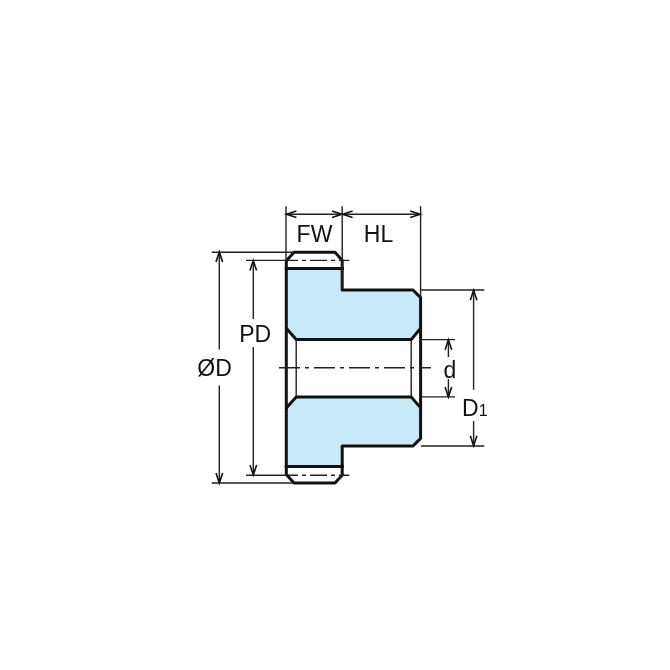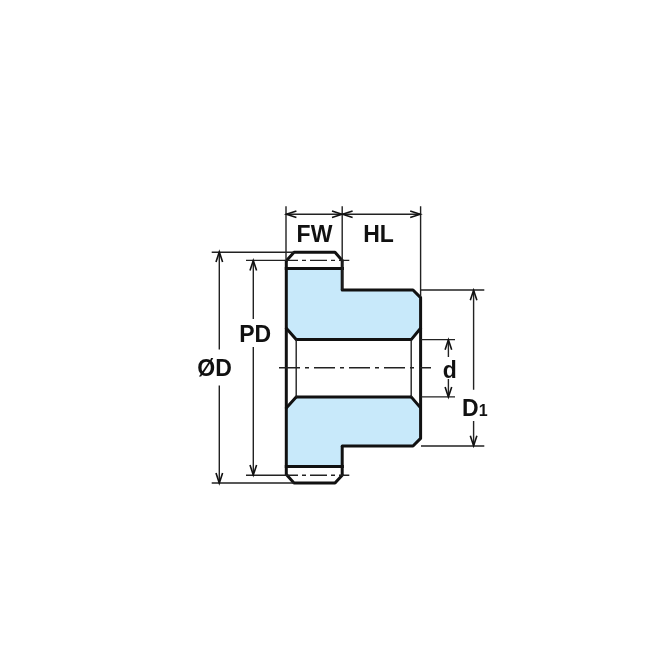--- a/index.html
+++ b/index.html
@@ -1,16 +1,16 @@
 <!DOCTYPE html>
 <html><head>
 <meta charset="utf-8">
 <style>
   html,body{margin:0;padding:0;background:#ffffff;}
-  .page{width:670px;height:647px;position:relative;background:#0ea5e9;overflow:hidden;font-weight:bold;}
+  .page{width:670px;height:647px;position:relative;background:#0ea5e9;overflow:hidden;}
   text{font-family:"Liberation Sans",sans-serif;fill:#111;}
 </style>
 </head>
 <body>
 <div class="page">
 <svg width="670" height="670" viewBox="0 0 670 670">
 
   <rect x="0" y="0" width="670" height="670" fill="#ffffff"></rect>
 
   <path d="M286.3,268.6 L342.2,268.6 L342.2,290 L413,290 L420.6,297.6 L420.6,328.3 L411.2,339.6 L296.2,339.6 L286.3,328.3 Z" fill="#c8e9fa" stroke="none"></path>

